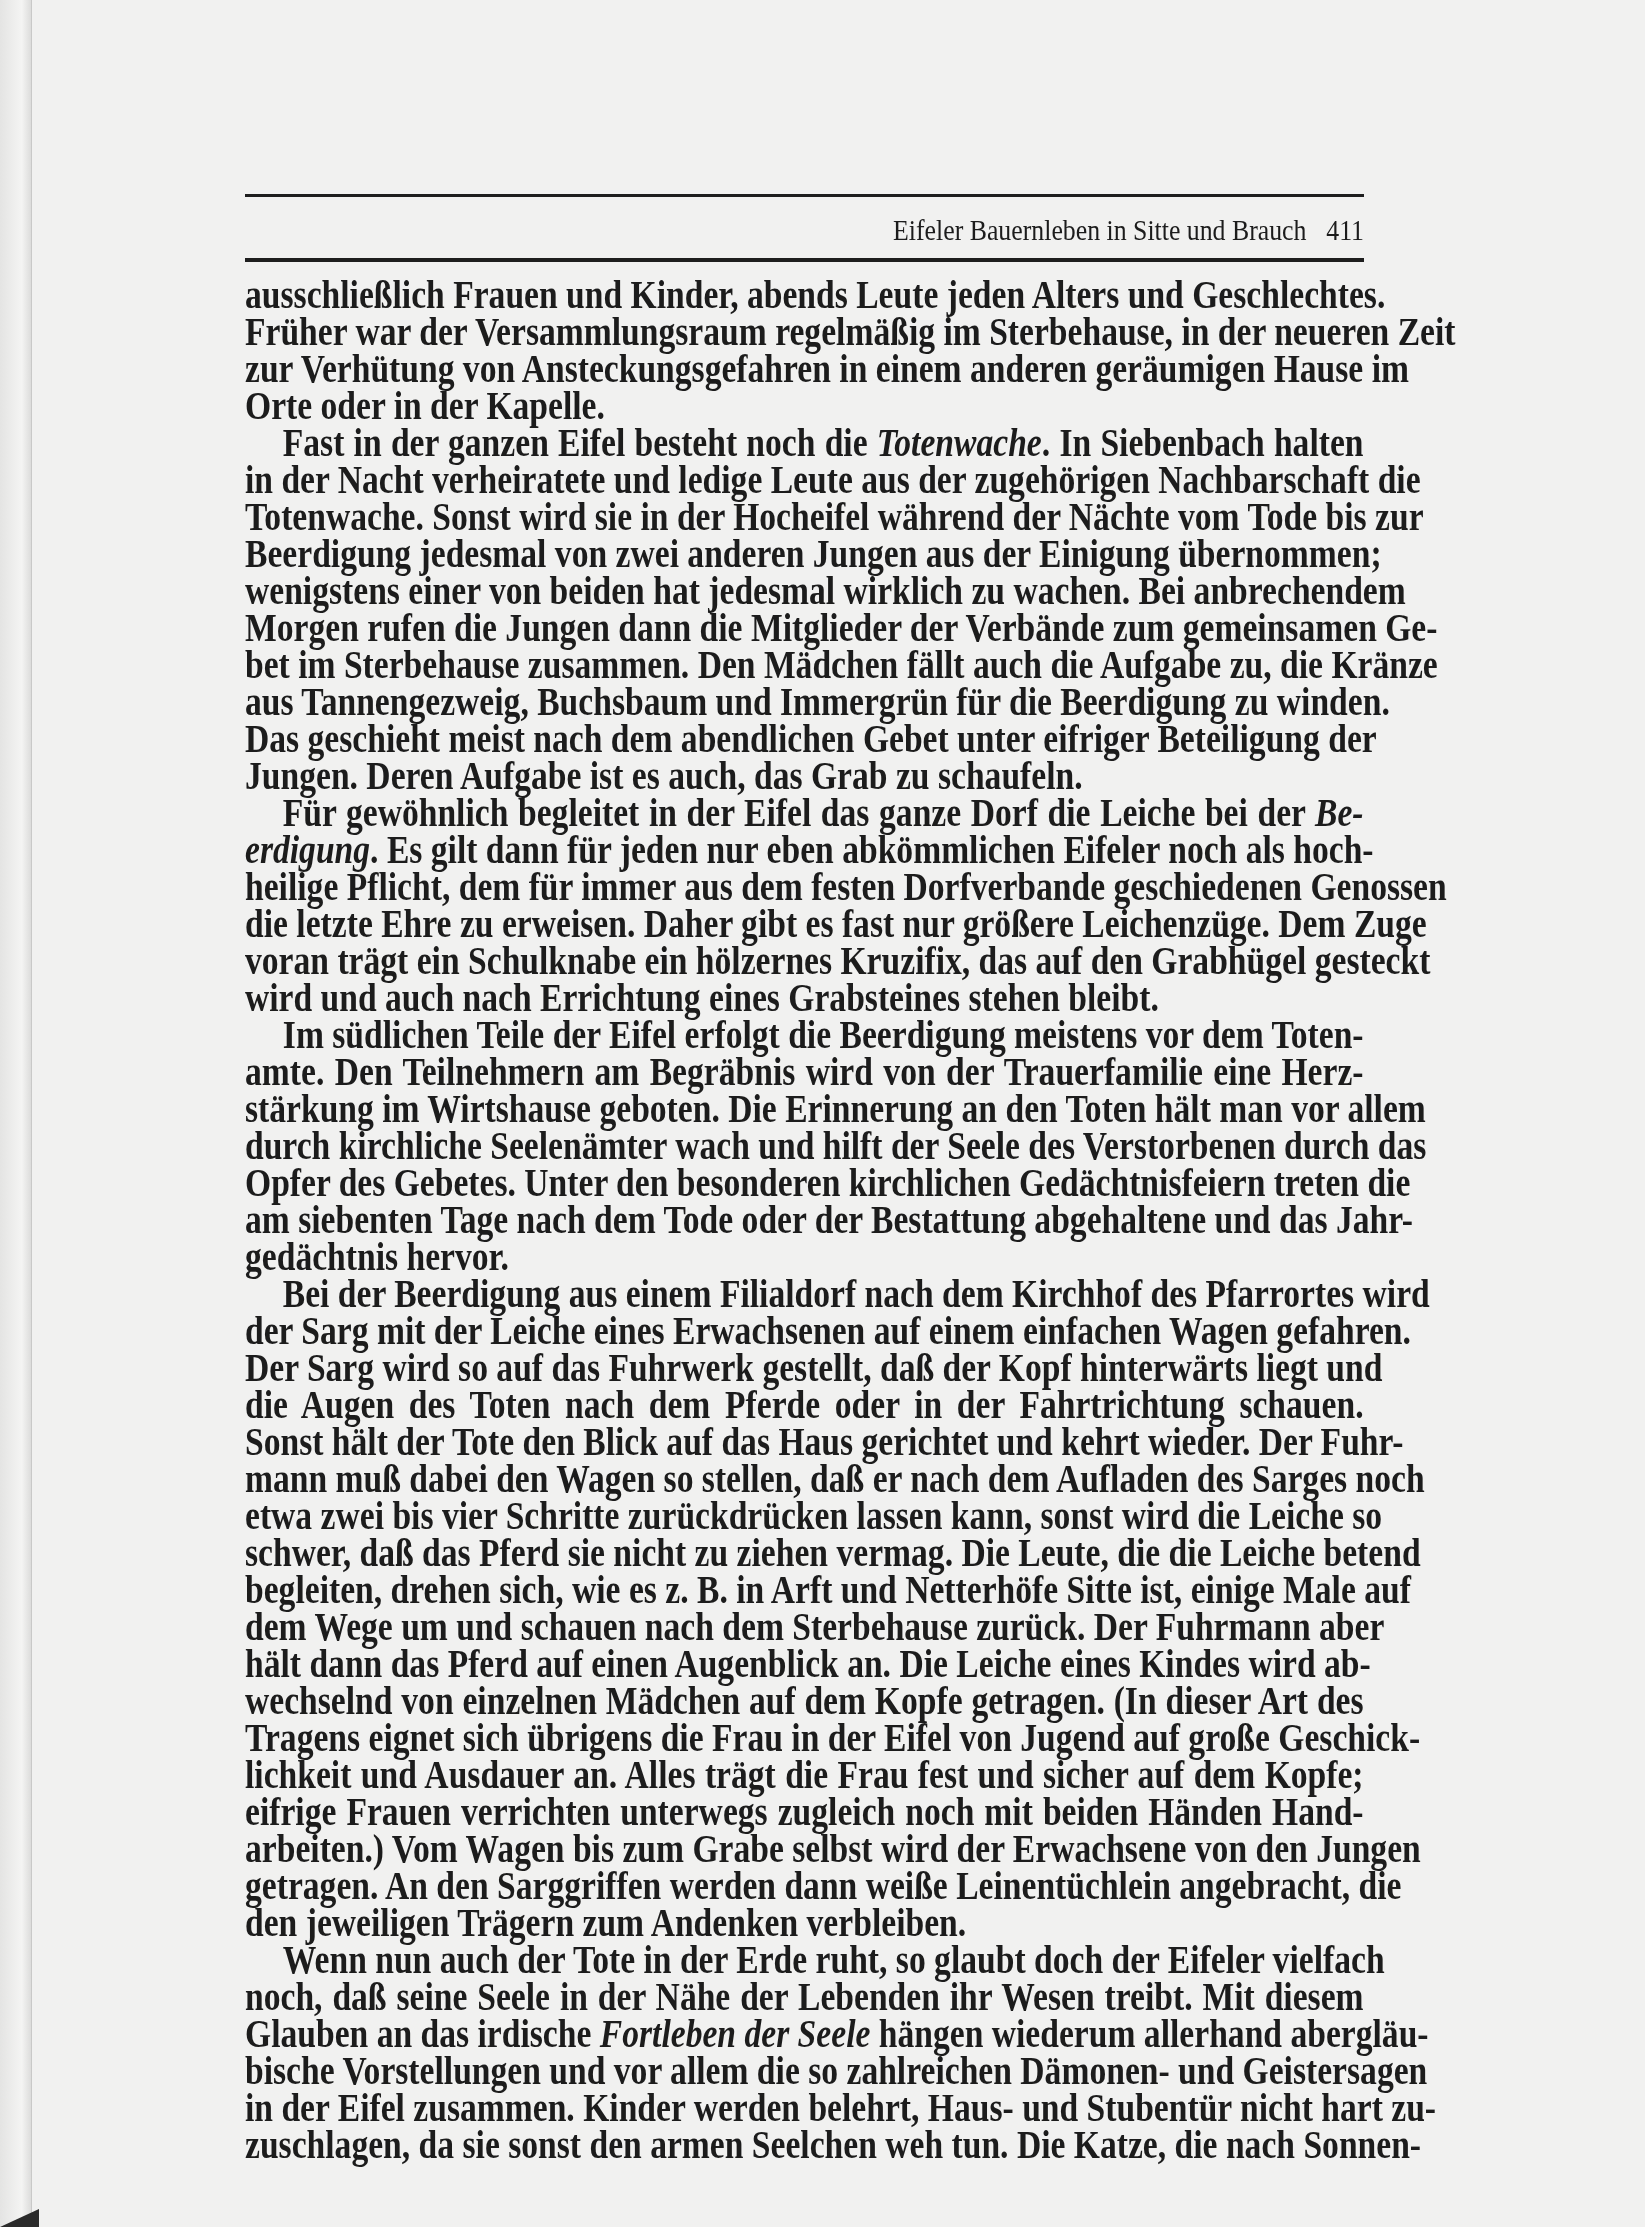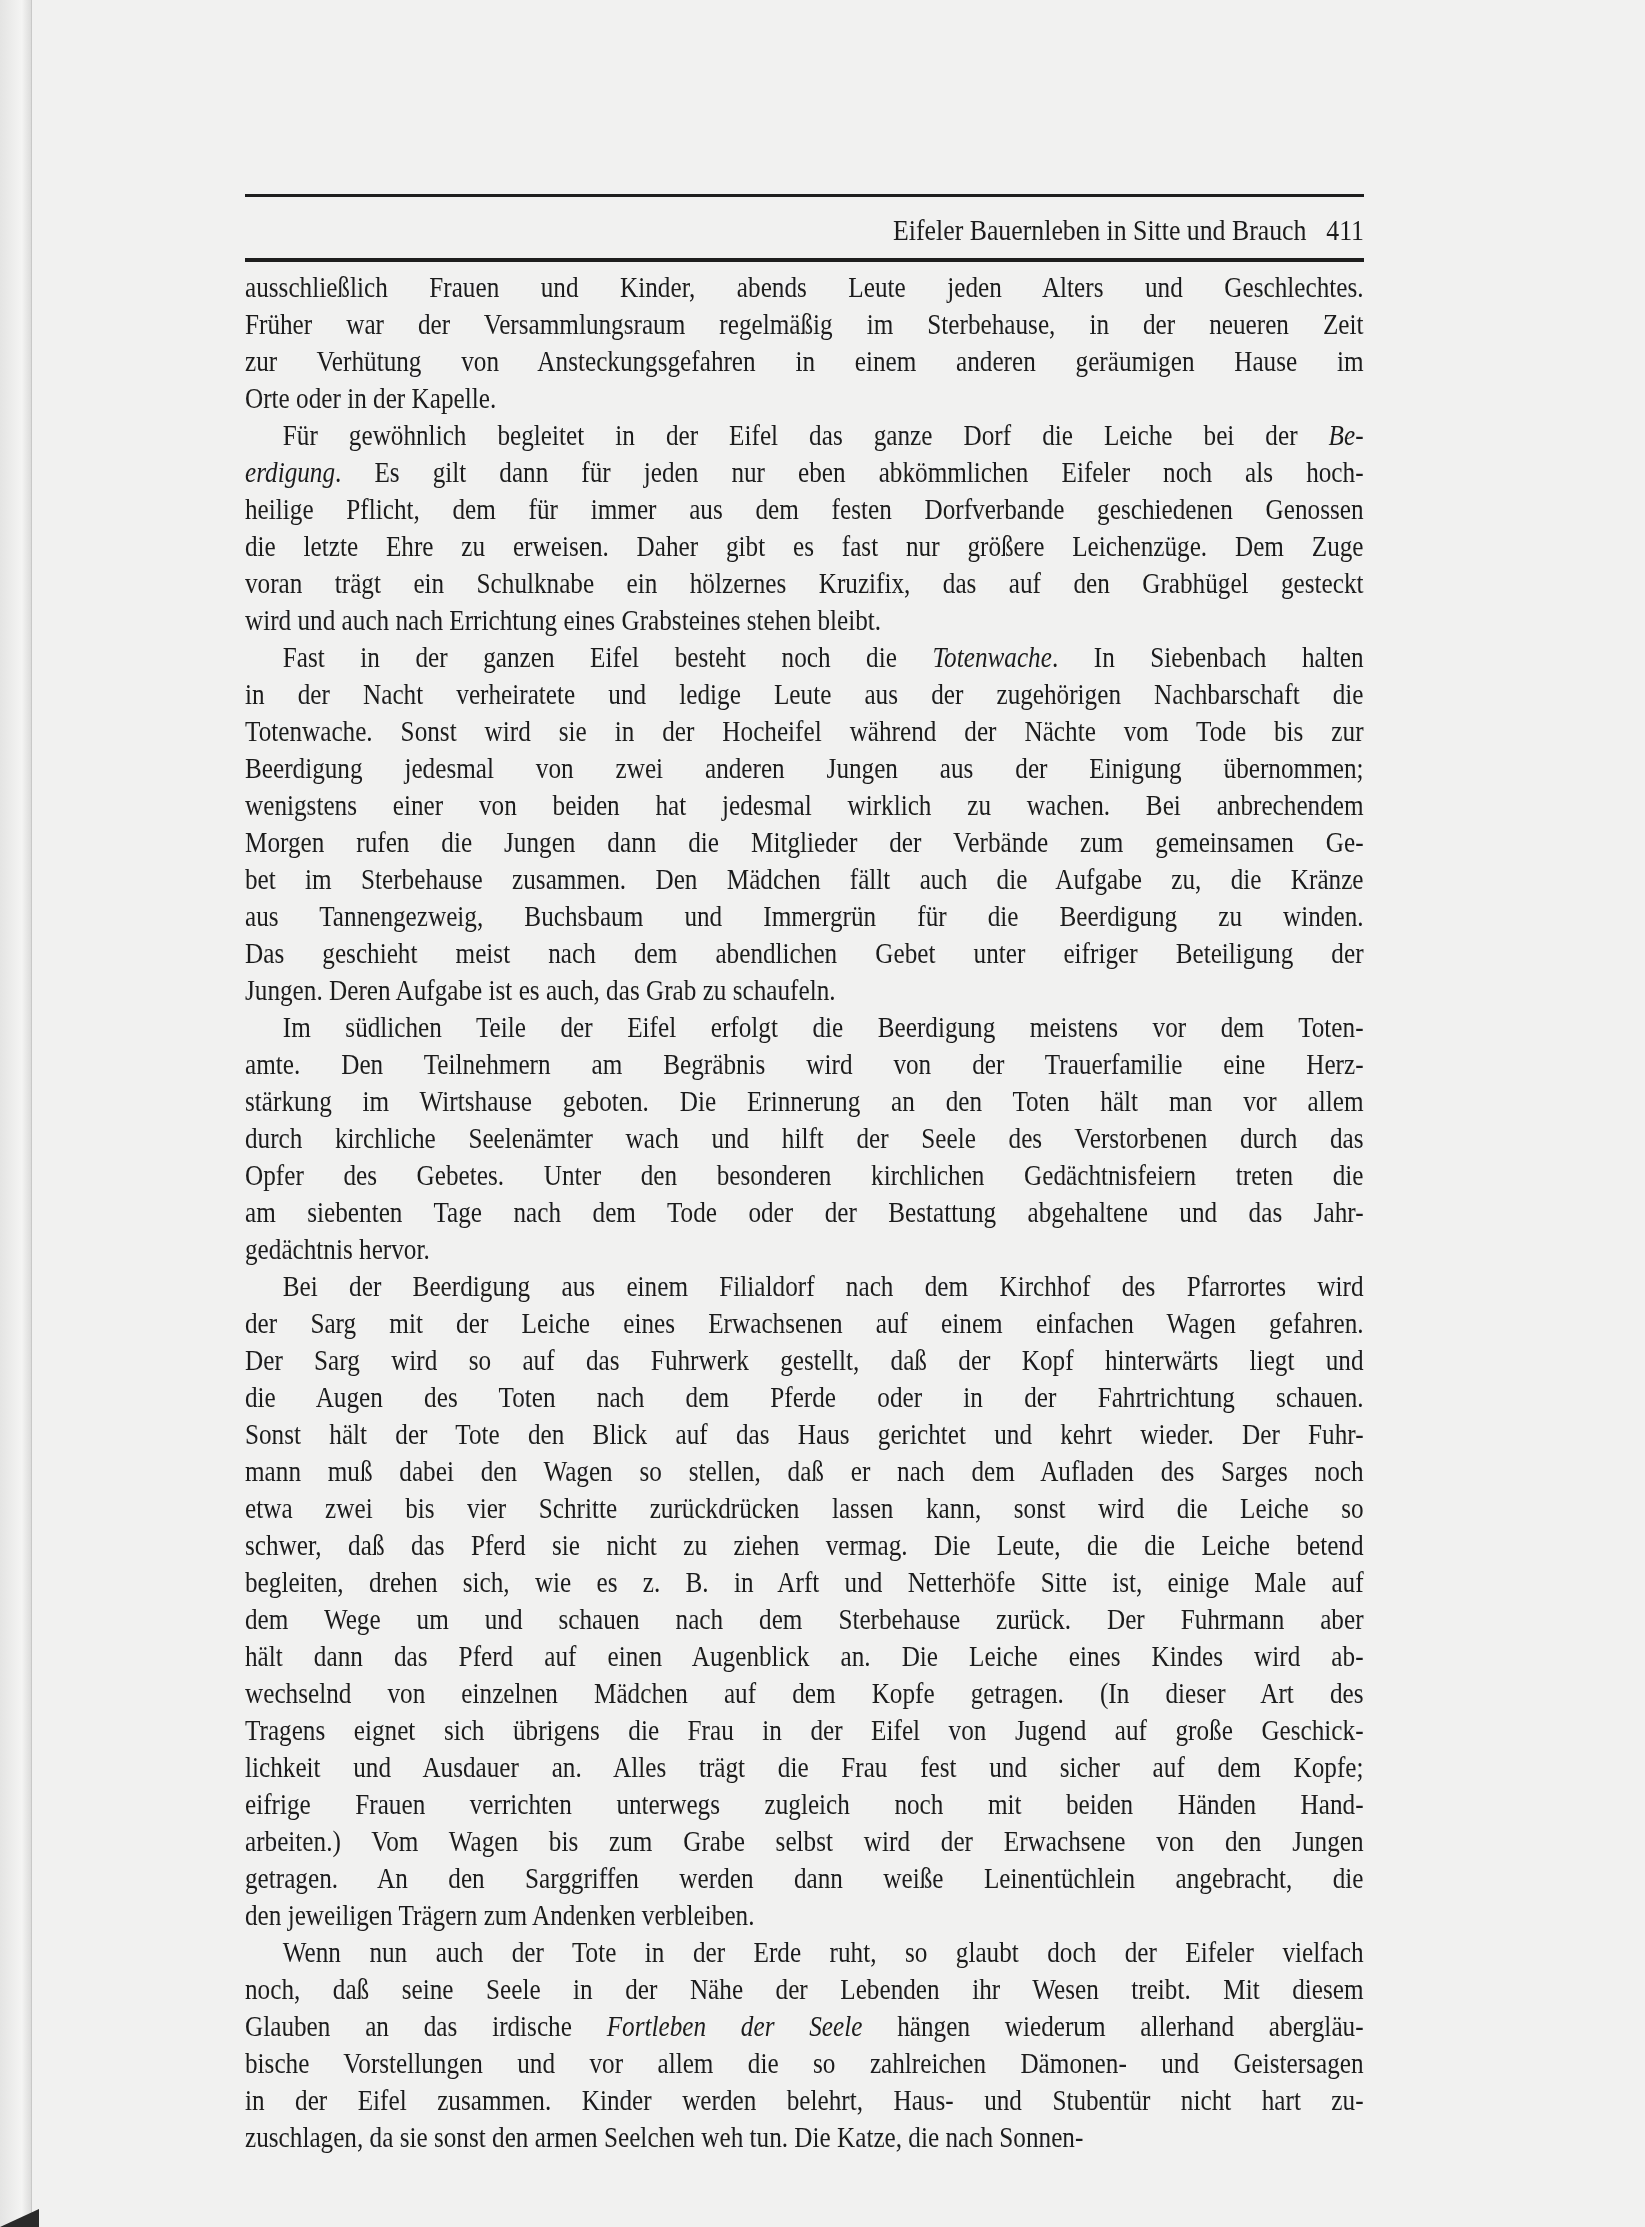--- a/index.html
+++ b/index.html
@@ -24,22 +24,23 @@
   .rule { height: 3.3px; background: #1e1e1e; }
   .rule.top { margin-bottom: 15px; }
   .header-row {
     display: flex; justify-content: flex-end; align-items: baseline;
     font-size: 30px; line-height: 36px; height: 41px;
     transform: scaleX(0.86); transform-origin: right center;
   }
   .header-title { margin-right: 23px; }
   .rule.bottom { margin-top: 5px; }
   .body-text {
-    position: absolute; left: 245px; top: 268px; width: 1119px;
-    font-size: 30px;
+    position: absolute; left: 245px; top: 276px; width: 1119px;
+    font-size: 40px;
+    font-weight: bold;
   }
   .line {
     display: block; height: 37px; line-height: 37px;
     white-space: nowrap;
     text-align: justify; text-align-last: justify;
     transform: scaleX(0.84); transform-origin: left center;
     width: 119%;
   }
   .line.last { text-align-last: left; }
   .line.indent { text-indent: 45px; }
@@ -61,38 +62,38 @@
 </div>
 
 <div class="body-text" id="body-text">
     <div>
       <span class="line">ausschließlich Frauen und Kinder, abends Leute jeden Alters und Geschlechtes.</span>
       <span class="line">Früher war der Versammlungsraum regelmäßig im Sterbehause, in der neueren Zeit</span>
       <span class="line">zur Verhütung von Ansteckungsgefahren in einem anderen geräumigen Hause im</span>
       <span class="line last">Orte oder in der Kapelle.</span>
     </div>
     <div>
-      <span class="line indent">Für gewöhnlich begleitet in der Eifel das ganze Dorf die Leiche bei der <i>Be-</i></span>
-      <span class="line"><i>erdigung</i>.  Es gilt dann für jeden nur eben abkömmlichen Eifeler noch als hoch-</span>
-      <span class="line">heilige Pflicht, dem für immer aus dem festen Dorfverbande geschiedenen Genossen</span>
-      <span class="line">die letzte Ehre zu erweisen.  Daher gibt es fast nur größere Leichenzüge.  Dem Zuge</span>
-      <span class="line">voran trägt ein Schulknabe ein hölzernes Kruzifix, das auf den Grabhügel gesteckt</span>
-      <span class="line last">wird und auch nach Errichtung eines Grabsteines stehen bleibt.</span>
-    </div>
-    <div>
       <span class="line indent">Fast in der ganzen Eifel besteht noch die <i>Totenwache</i>.  In Siebenbach halten</span>
       <span class="line">in der Nacht verheiratete und ledige Leute aus der zugehörigen Nachbarschaft die</span>
       <span class="line">Totenwache.  Sonst wird sie in der Hocheifel während der Nächte vom Tode bis zur</span>
       <span class="line">Beerdigung jedesmal von zwei anderen Jungen aus der Einigung übernommen;</span>
       <span class="line">wenigstens einer von beiden hat jedesmal wirklich zu wachen.  Bei anbrechendem</span>
       <span class="line">Morgen rufen die Jungen dann die Mitglieder der Verbände zum gemeinsamen Ge-</span>
       <span class="line">bet im Sterbehause zusammen.  Den Mädchen fällt auch die Aufgabe zu, die Kränze</span>
       <span class="line">aus Tannengezweig, Buchsbaum und Immergrün für die Beerdigung zu winden.</span>
       <span class="line">Das geschieht meist nach dem abendlichen Gebet unter eifriger Beteiligung der</span>
       <span class="line last">Jungen.  Deren Aufgabe ist es auch, das Grab zu schaufeln.</span>
+    </div>
+    <div>
+      <span class="line indent">Für gewöhnlich begleitet in der Eifel das ganze Dorf die Leiche bei der <i>Be-</i></span>
+      <span class="line"><i>erdigung</i>.  Es gilt dann für jeden nur eben abkömmlichen Eifeler noch als hoch-</span>
+      <span class="line">heilige Pflicht, dem für immer aus dem festen Dorfverbande geschiedenen Genossen</span>
+      <span class="line">die letzte Ehre zu erweisen.  Daher gibt es fast nur größere Leichenzüge.  Dem Zuge</span>
+      <span class="line">voran trägt ein Schulknabe ein hölzernes Kruzifix, das auf den Grabhügel gesteckt</span>
+      <span class="line last">wird und auch nach Errichtung eines Grabsteines stehen bleibt.</span>
     </div>
     <div>
       <span class="line indent">Im südlichen Teile der Eifel erfolgt die Beerdigung meistens vor dem Toten-</span>
       <span class="line">amte.  Den Teilnehmern am Begräbnis wird von der Trauerfamilie eine Herz-</span>
       <span class="line">stärkung im Wirtshause geboten.  Die Erinnerung an den Toten hält man vor allem</span>
       <span class="line">durch kirchliche Seelenämter wach und hilft der Seele des Verstorbenen durch das</span>
       <span class="line">Opfer des Gebetes.  Unter den besonderen kirchlichen Gedächtnisfeiern treten die</span>
       <span class="line">am siebenten Tage nach dem Tode oder der Bestattung abgehaltene und das Jahr-</span>
       <span class="line last">gedächtnis hervor.</span>
     </div>

